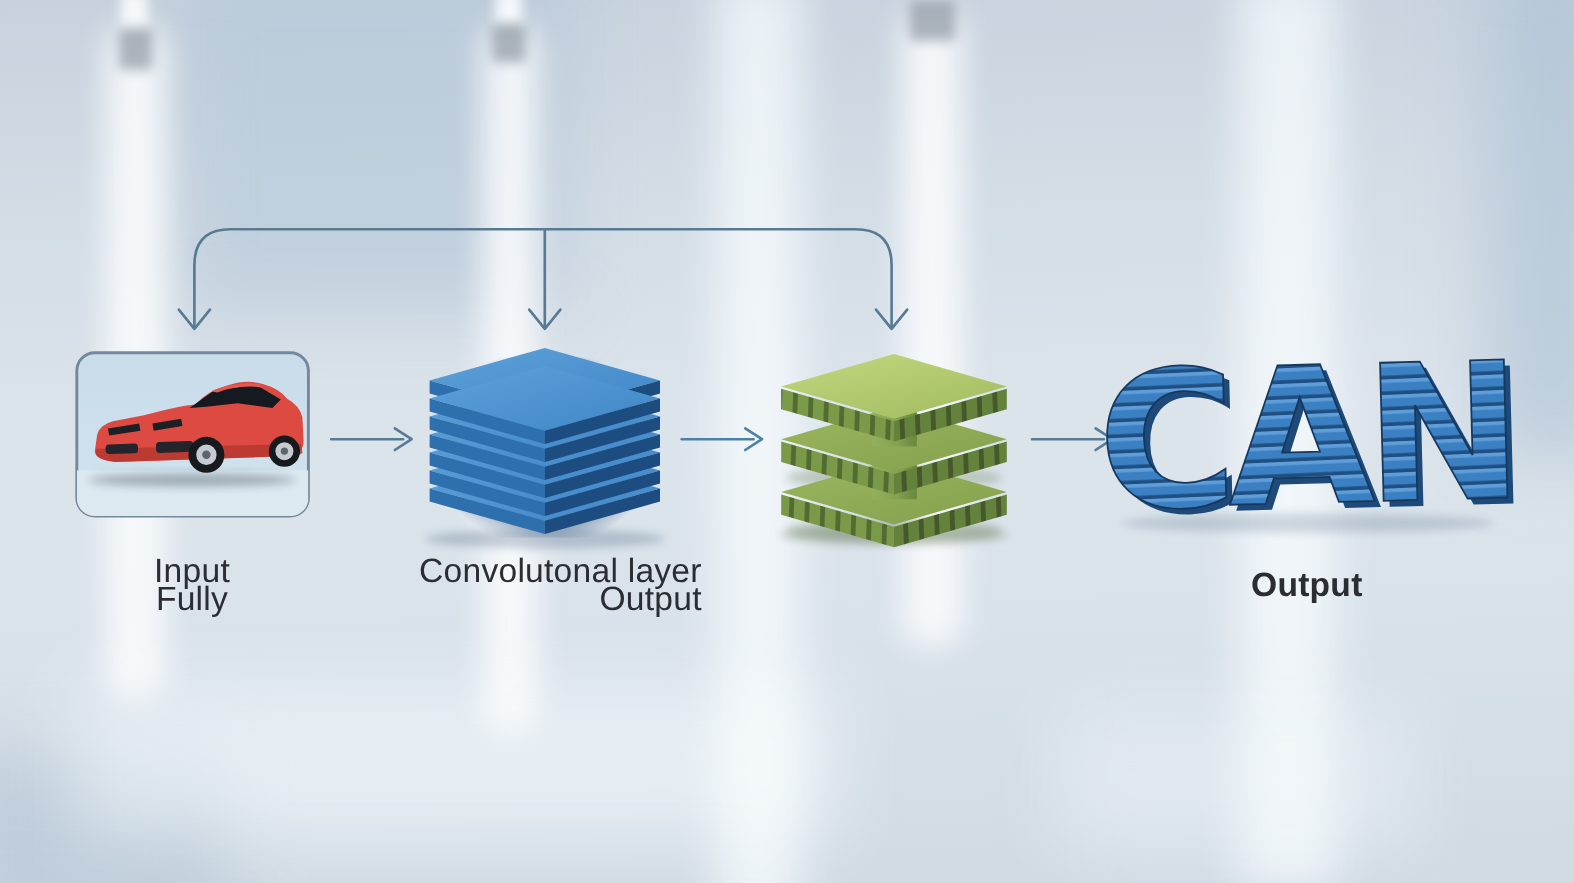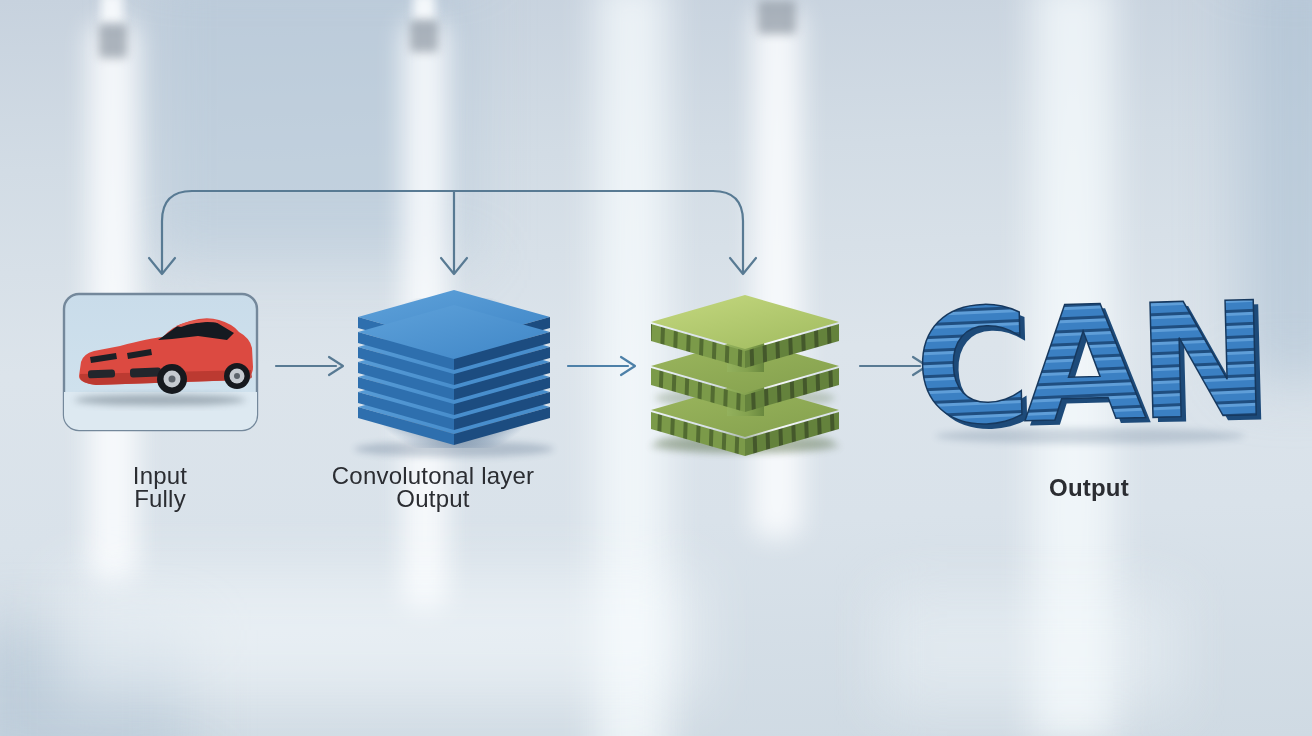--- a/index.html
+++ b/index.html
@@ -6,21 +6,21 @@
   body{width:1312px;height:736px;overflow:hidden;font-family:"Liberation Sans",sans-serif;}
   .stage{position:relative;width:1312px;height:736px;overflow:hidden;
          background:linear-gradient(178deg,#c7d2de 0%,#d2dce5 22%,#dce4eb 48%,#d9e2ea 70%,#cfdae3 100%);}
   .bgfx{position:absolute;pointer-events:none;}
   .pillar{background:rgba(252,254,255,0.82);filter:blur(13px);border-radius:18px;}
   .pillar-bright{background:rgba(250,253,255,0.70);filter:blur(18px);}
   .cap{background:rgba(148,158,168,0.75);filter:blur(5px);border-radius:4px;}
   .stub{background:rgba(250,252,254,0.9);filter:blur(5px);border-radius:4px;}
   .tint{filter:blur(30px);}
   .label{position:absolute;transform:translateX(-50%);text-align:center;
-         font-size:24px;line-height:23px;font-weight:500;color:#2b2d32;letter-spacing:.2px;white-space:nowrap;}
+         font-size:28px;line-height:23px;font-weight:500;color:#2b2d32;letter-spacing:.2px;white-space:nowrap;}
   svg{position:absolute;left:0;top:0;}
 </style>
 </head>
 <body>
 
 <div class="stage">
 
   <div class="bgfx tint" style="left:150px;top:-40px;width:320px;height:300px;background:rgba(176,196,214,0.5);"></div>
   <div class="bgfx tint" style="left:1240px;top:-40px;width:110px;height:420px;background:rgba(166,188,207,0.55);"></div>
   <div class="bgfx tint" style="left:-30px;top:630px;width:220px;height:140px;background:rgba(170,190,208,0.5);"></div>
@@ -175,21 +175,21 @@
       <ellipse cx="1090" cy="436" rx="155" ry="8" fill="#2c4a6b" opacity="0.18" filter="url(#soft)"></ellipse>
       <text x="1094" y="424" text-anchor="middle" font-family="DejaVu Sans, Liberation Sans, sans-serif" font-size="158" font-weight="bold" letter-spacing="-8" fill="#1d4a79" transform="rotate(-1.5 1090 400)">CAN</text>
       <text x="1089" y="419" text-anchor="middle" font-family="DejaVu Sans, Liberation Sans, sans-serif" font-size="158" font-weight="bold" letter-spacing="-8" fill="url(#bricks)" stroke="#16385e" stroke-width="1.5" transform="rotate(-1.5 1090 400)">CAN</text>
     </g>
   </svg>
 
   <div class="label" style="left:160px;top:464px;">
     <div>Input</div>
     <div>Fully</div>
   </div>
-  <div class="label" style="left:433px;top:464px;">
+  <div class="label" style="left:467px;top:464px;text-align:right;">
     <div>Convolutonal layer</div>
     <div>Output</div>
   </div>
   <div class="label" style="left:743px;top:464px;">
   </div>
   <div class="label" style="left:1089px;top:476px;font-weight:bold;">
     <div>Output</div>
     <div></div>
   </div>
 </div>

